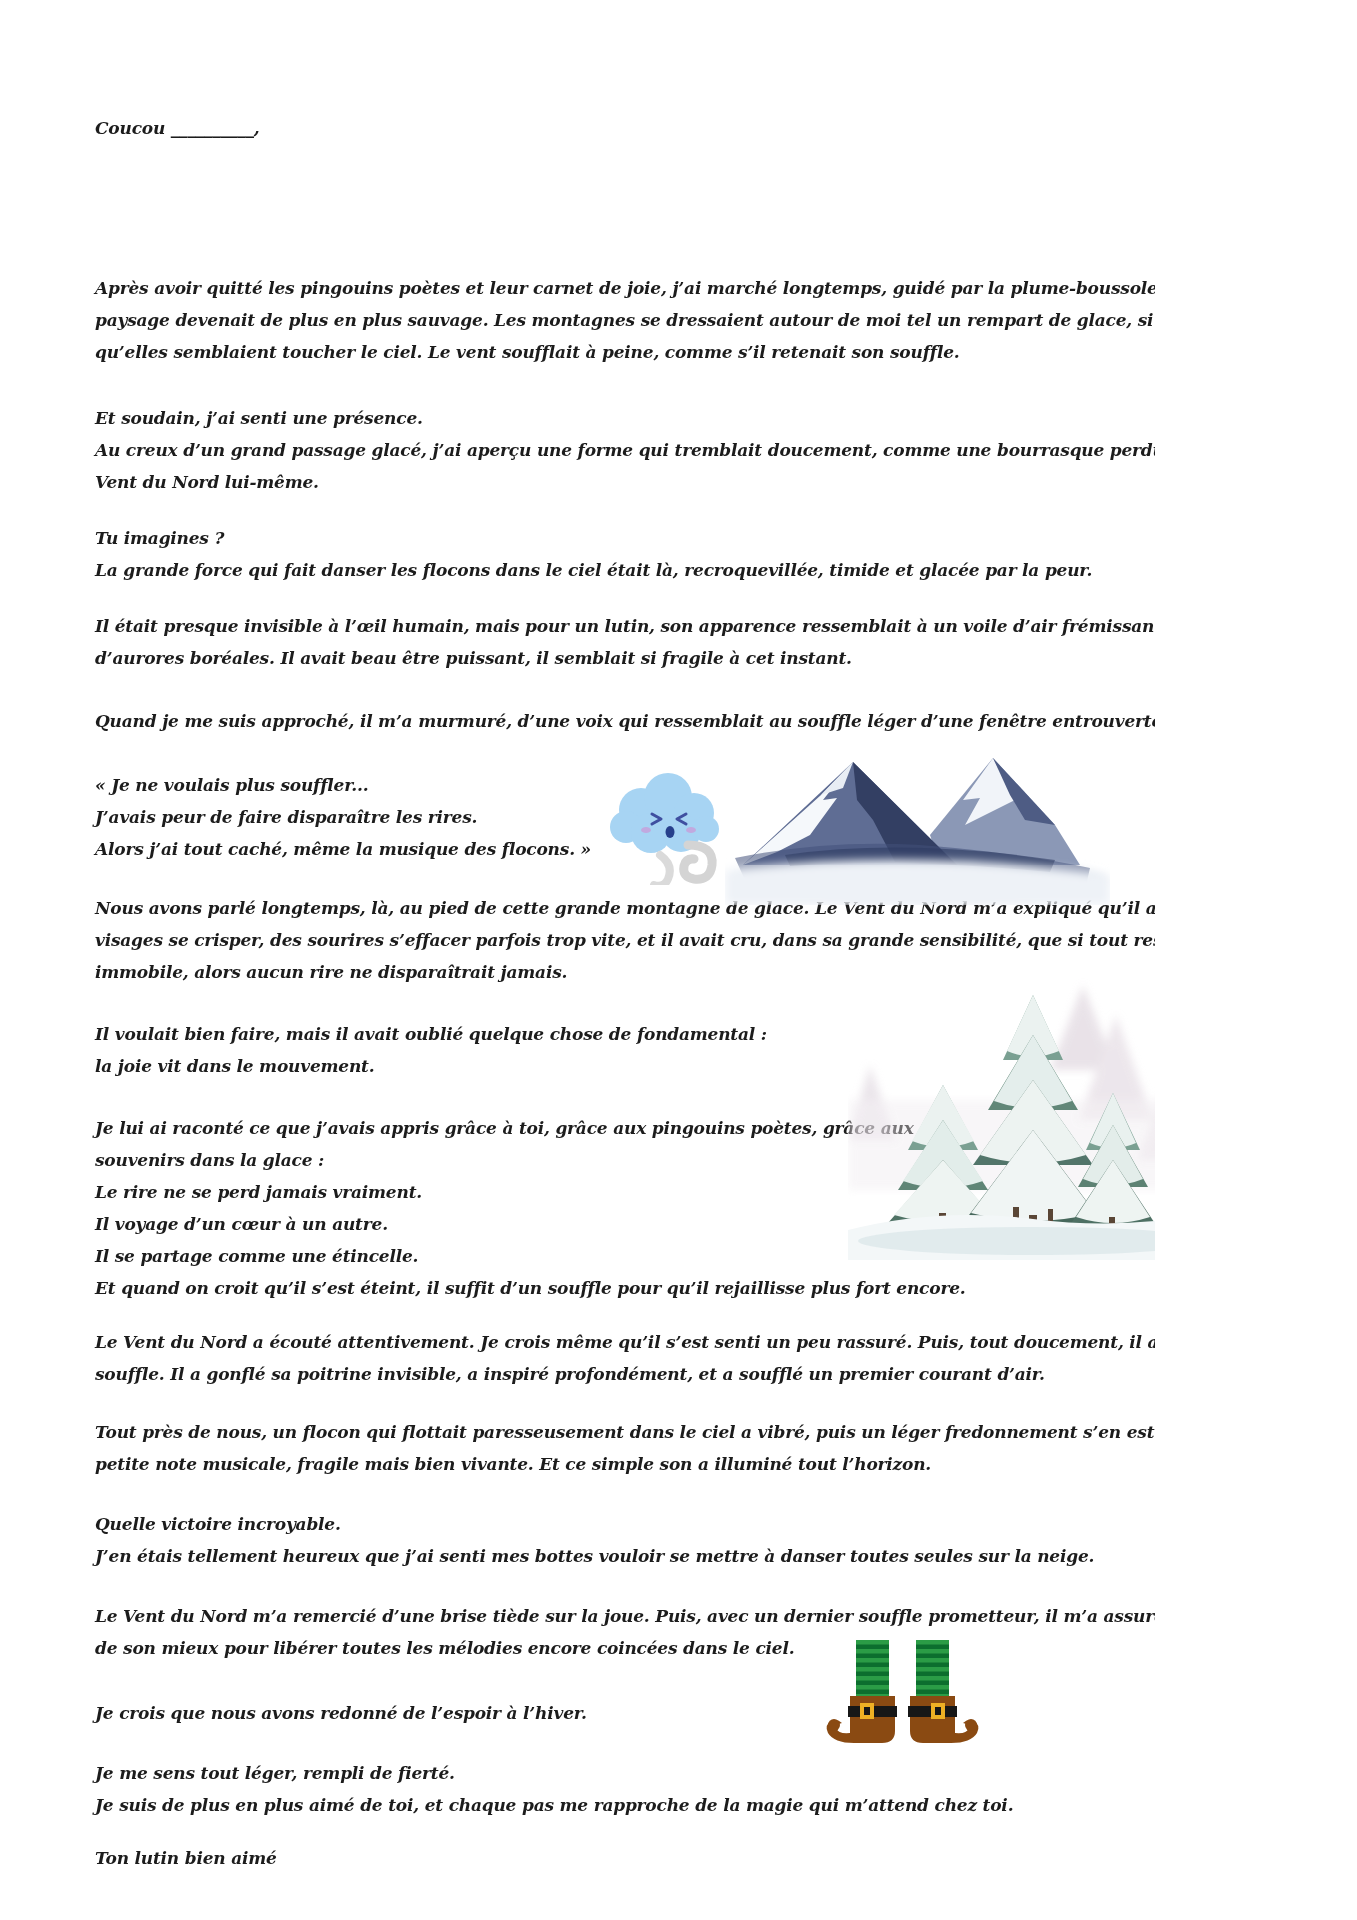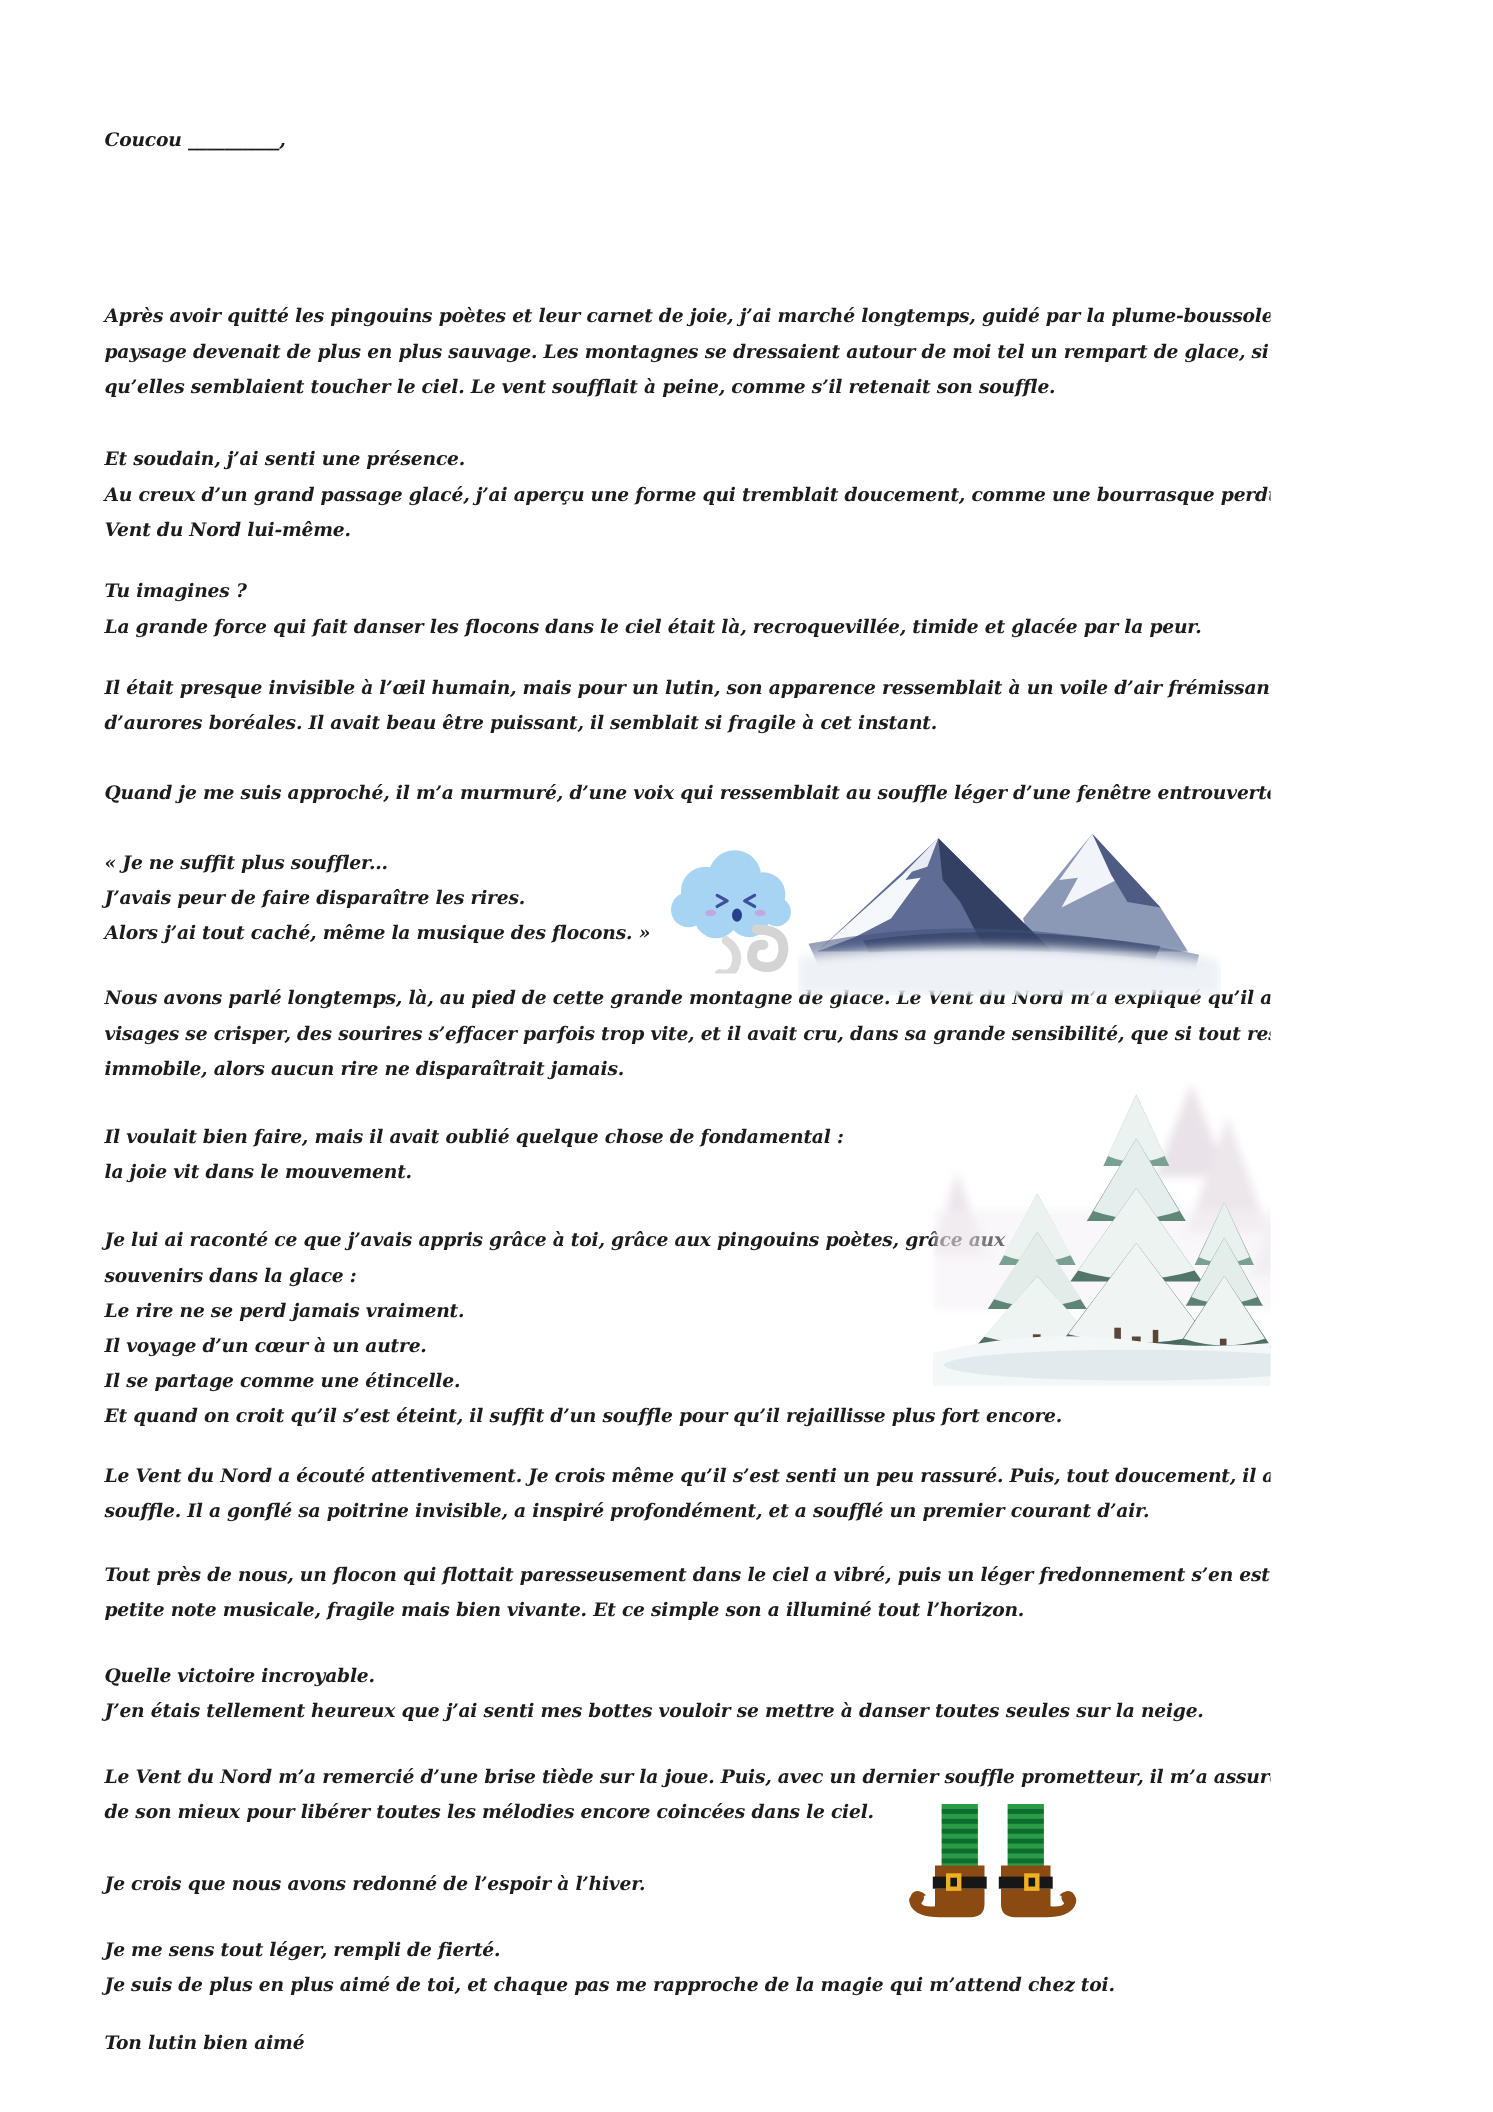--- a/index.html
+++ b/index.html
@@ -34,21 +34,21 @@
 paysage devenait de plus en plus sauvage. Les montagnes se dressaient autour de moi tel un rempart de glace, si immenses
 qu’elles semblaient toucher le ciel. Le vent soufflait à peine, comme s’il retenait son souffle.</p>
   <p class="para" style="top:402px">Et soudain, j’ai senti une présence.
 Au creux d’un grand passage glacé, j’ai aperçu une forme qui tremblait doucement, comme une bourrasque perdue. C’était le
 Vent du Nord lui-même.</p>
   <p class="para" style="top:610px">Il était presque invisible à l’œil humain, mais pour un lutin, son apparence ressemblait à un voile d’air frémissant aux reflets
 d’aurores boréales. Il avait beau être puissant, il semblait si fragile à cet instant.</p>
   <p class="para" style="top:522px">Tu imagines ?
 La grande force qui fait danser les flocons dans le ciel était là, recroquevillée, timide et glacée par la peur.</p>
   <p class="para" style="top:705px">Quand je me suis approché, il m’a murmuré, d’une voix qui ressemblait au souffle léger d’une fenêtre entrouverte :</p>
-  <p class="para" style="top:769px">« Je ne suffit plus souffler...
+  <p class="para" style="top:769px">« Je ne voulais plus souffler...
 J’avais peur de faire disparaître les rires.
 Alors j’ai tout caché, même la musique des flocons. »</p>
   <p class="para" style="top:892px">Nous avons parlé longtemps, là, au pied de cette grande montagne de glace. Le Vent du Nord m’a expliqué qu’il avait vu des
 visages se crisper, des sourires s’effacer parfois trop vite, et il avait cru, dans sa grande sensibilité, que si tout restait
 immobile, alors aucun rire ne disparaîtrait jamais.</p>
   <p class="para" style="top:1018px">Il voulait bien faire, mais il avait oublié quelque chose de fondamental :
 la joie vit dans le mouvement.</p>
   <p class="para" style="top:1112px">Je lui ai raconté ce que j’avais appris grâce à toi, grâce aux pingouins poètes, grâce aux
 souvenirs dans la glace :
 Le rire ne se perd jamais vraiment.

